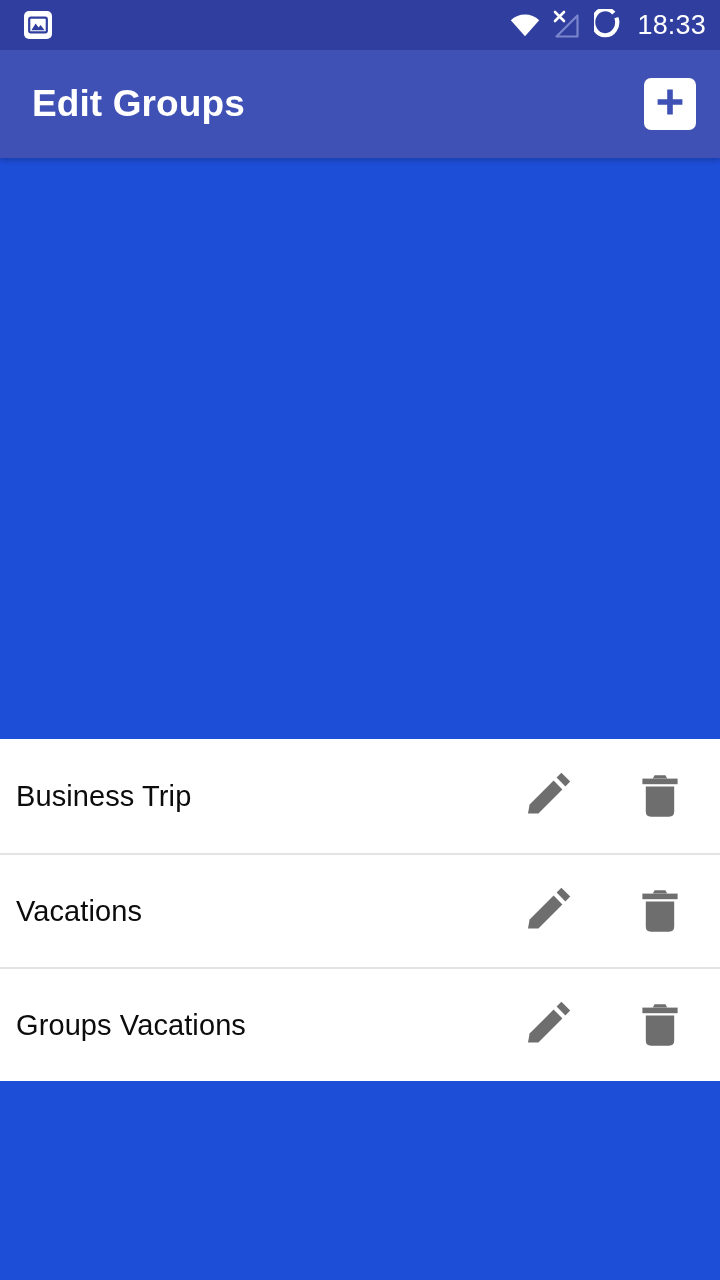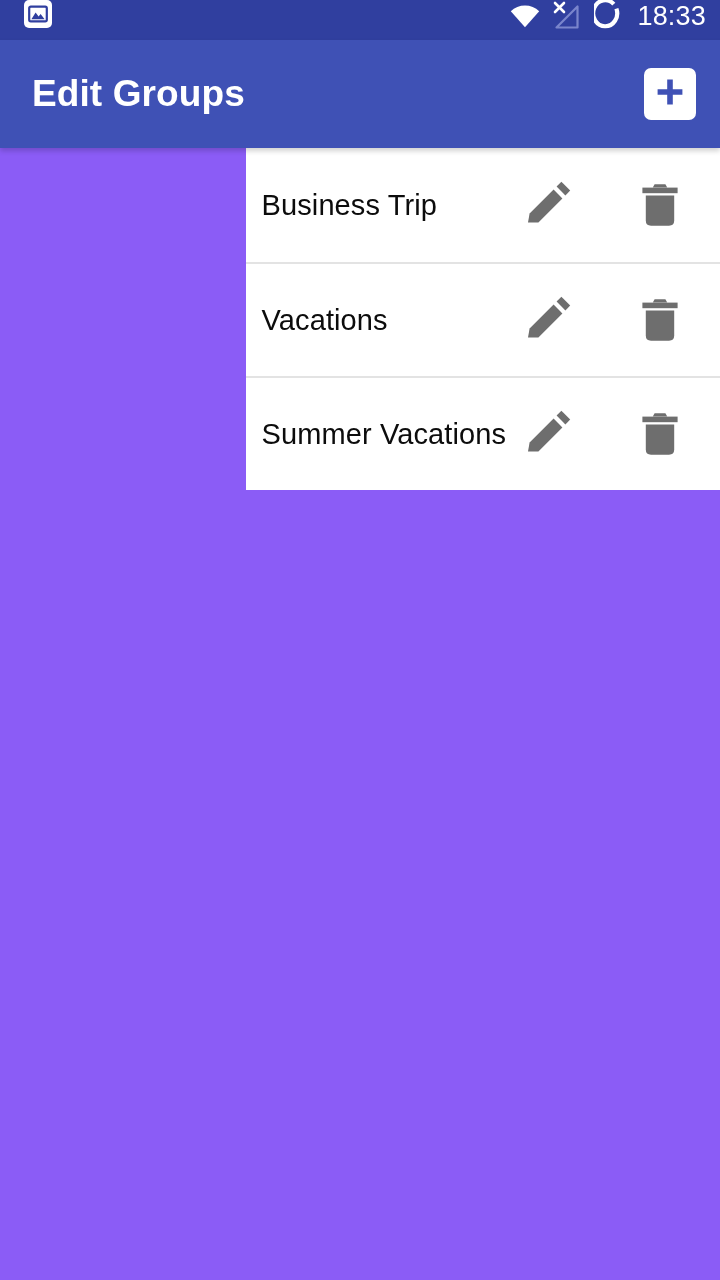--- a/index.html
+++ b/index.html
@@ -11,23 +11,23 @@
   }
   #screen {
     position:relative;
     width:720px; height:1280px;
     background:#ffffff;
     display:flex; flex-direction:column;
   }
 
   
   .status-bar {
-    height:40px;
+    height:50px;
     background:#303f9f;
-    display:flex; align-items:flex-start;
+    display:flex; align-items:center;
     padding:0 14px 0 24px;
     flex:0 0 auto;
     position:relative;
   }
   .status-left { display:flex; align-items:center; gap:10px; }
   .status-right {
     margin-left:auto;
     display:flex; align-items:center; gap:11px;
   }
   .notif-photo-icon {
@@ -74,22 +74,22 @@
     display:flex; align-items:center; justify-content:center;
     cursor:pointer;
     padding:0;
   }
   .add-button .plus-icon { display:block; }
 
   
   .content {
     flex:1 1 auto;
     position:relative;
-    background:#8b5cf6;
-    display:flex; flex-direction:row;
+    background:#1d4ed8;
+    display:flex; flex-direction:column;
     justify-content:flex-end;
     overflow:hidden;
   }
   .spacer-empty { flex:1 1 auto; }
 
   .group-list {
     flex:0 0 auto;
     padding-bottom:199px;
   }
   .group-row {
@@ -216,21 +216,21 @@
                 <path d="M22.6 7.2 H33.4 L35.2 10.6 H20.8 Z" fill="#6e6e6e"></path>
                 <rect x="10.4" y="10.6" width="35.2" height="5.6" fill="#6e6e6e"></rect>
                 <path d="M13.8 18.6 H42.2 V43.6 Q42.2 48.8 37.0 48.8 H19.0 Q13.8 48.8 13.8 43.6 Z" fill="#6e6e6e"></path>
               </svg>
             </span>
           </button>
         </span>
       </div>
 
       <div class="group-row">
-        <span class="group-name">Summer Vacations</span>
+        <span class="group-name">Groups Vacations</span>
         <span class="row-actions">
           <button class="icon-btn edit" aria-label="Edit">
             <span>
               <svg width="56" height="56" viewBox="0 0 56 56" aria-hidden="true">
                 <path d="M8 45.4 L9.6 36.6 L33.6 12.6 L42.4 21.4 L18.4 45.4 Z" fill="#6e6e6e"></path>
                 <path d="M36.6 9.6 L41.4 4.8 L50.2 13.6 L45.4 18.4 Z" fill="#6e6e6e"></path>
               </svg>
             </span>
           </button>
           <button class="icon-btn delete" aria-label="Delete">

